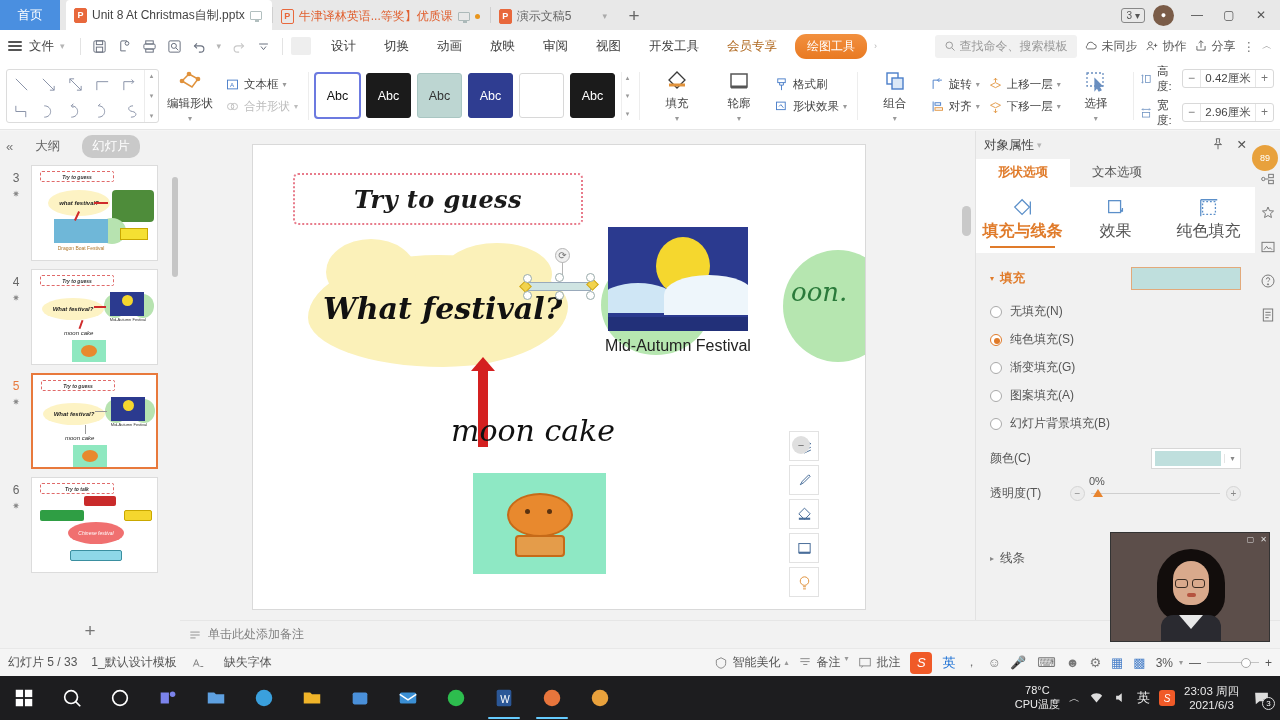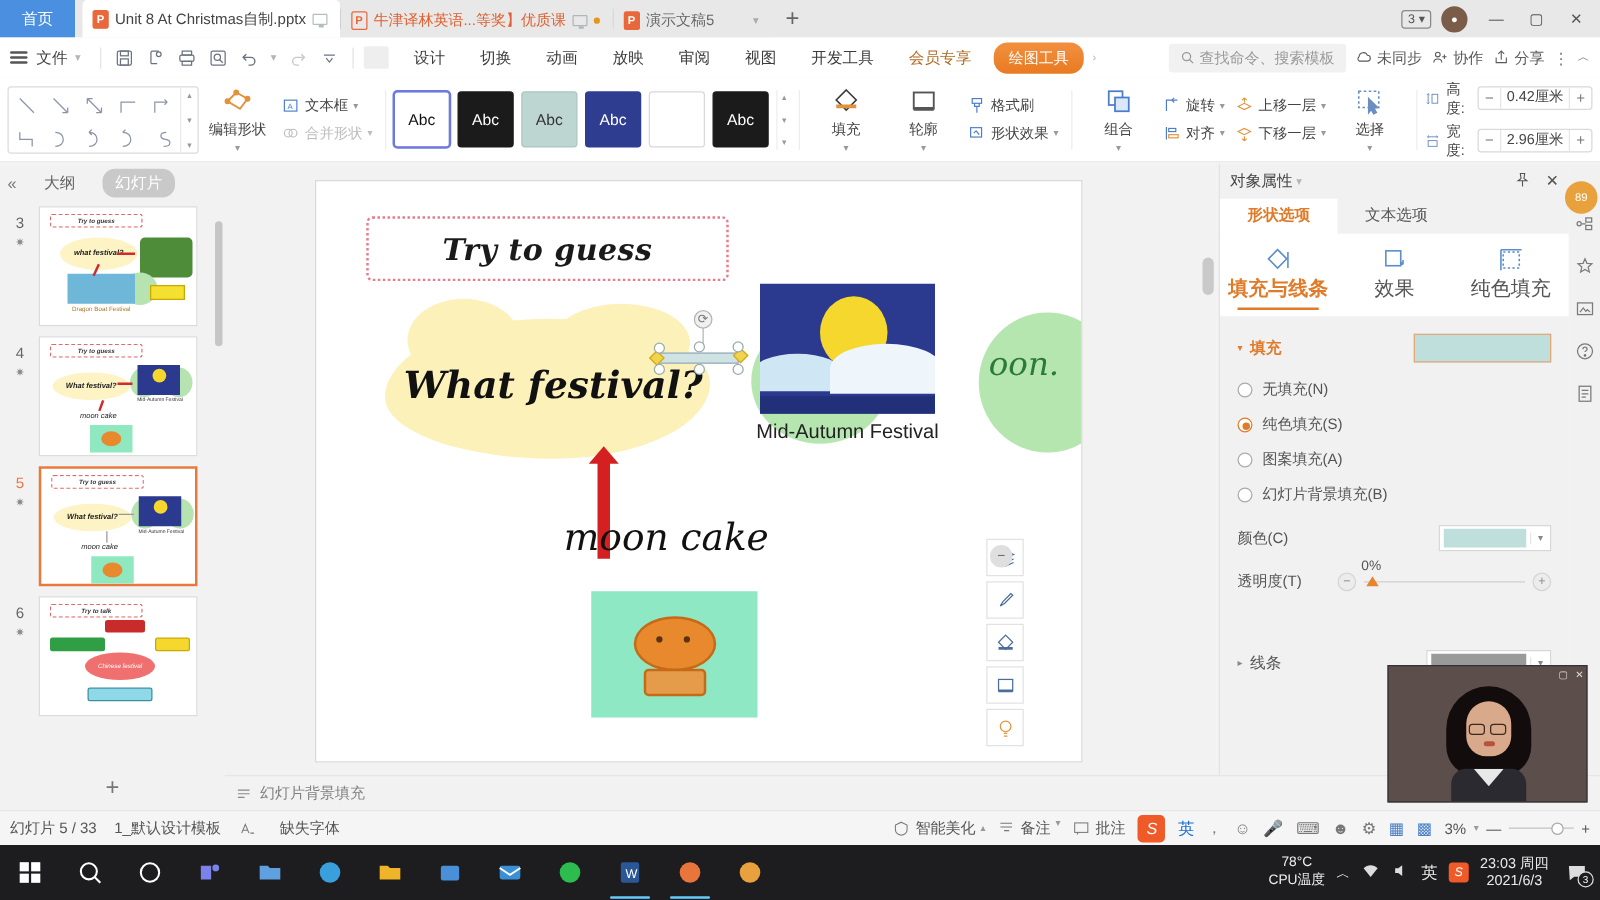--- a/index.html
+++ b/index.html
@@ -883,20 +883,24 @@
         <label class="radio">
             <span class="rd"></span>
             <span>无填充(N)</span>
           </label>
         <label class="radio on">
             <span class="rd"></span>
             <span>纯色填充(S)</span>
           </label>
         <label class="radio">
             <span class="rd"></span>
+            <span>渐变填充(G)</span>
+          </label>
+        <label class="radio">
+            <span class="rd"></span>
             <span>图案填充(A)</span>
           </label>
         <label class="radio">
             <span class="rd"></span>
             <span>幻灯片背景填充(B)</span>
           </label>
       </div>
       <div class="fieldrow">
         <span class="lbl">颜色(C)</span>
         <span style="flex:1;"></span>
@@ -961,21 +965,21 @@
           <rect x="5" y="3" width="14" height="18"></rect>
           <path d="M8 8h8M8 12h8M8 16h5"></path>
         </svg>
       </span>
   </div>
 
   <div class="notesbar">
     <svg viewBox="0 0 24 24" fill="none" stroke="#888" stroke-width="1.5" style="width:14px;height:14px;">
         <path d="M4 7h16M4 12h16M4 17h9"></path>
       </svg>
-    <span>幻灯片背景填充</span>
+    <span>单击此处添加备注</span>
   </div>
 
   <div class="statusbar">
     <span>幻灯片 5 / 33</span>
     <span>1_默认设计模板</span>
     <span style="display:flex;align-items:center;gap:19px;">
       <svg viewBox="0 0 24 24" fill="none" stroke="#777" stroke-width="1.5" style="width:14px;height:14px;">
           <path d="M4 18L9 6l5 12M6 14h6"></path>
           <path d="M16 18h5"></path>
         </svg>

